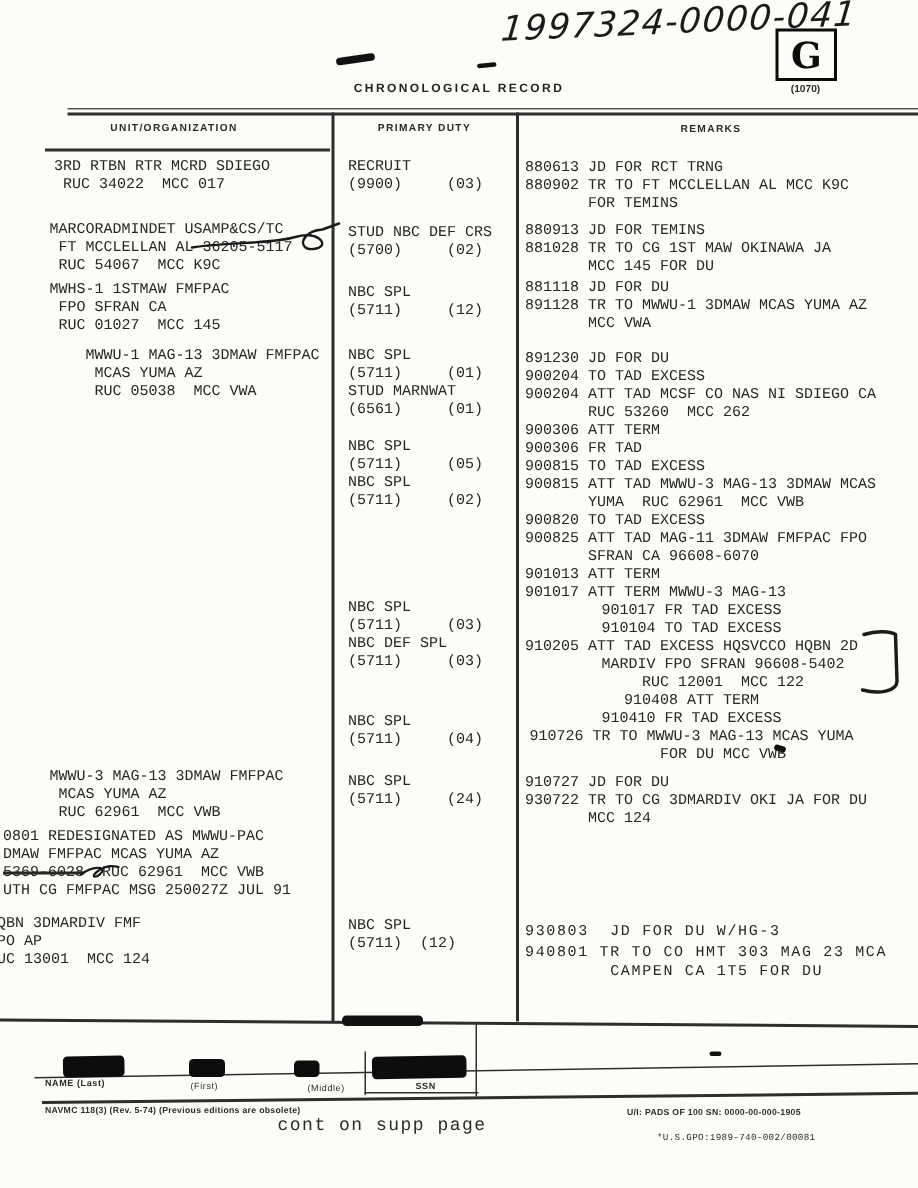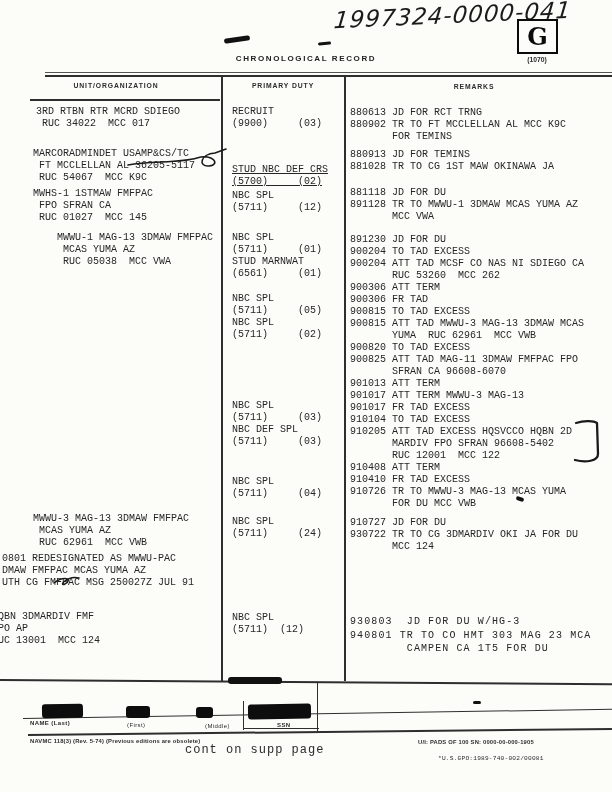--- a/index.html
+++ b/index.html
@@ -83,33 +83,34 @@
   <div class="tw" style="left:33px;top:513px;">
       <div class="ln">MWWU-3 MAG-13 3DMAW FMFPAC</div>
       <div class="ln"> MCAS YUMA AZ</div>
       <div class="ln"> RUC 62961  MCC VWB</div>
     </div>
   <div class="tw" style="left:2px;top:553px;">
     <div>
         <div class="ln">0801 REDESIGNATED AS MWWU-PAC</div>
         <div class="ln">DMAW FMFPAC MCAS YUMA AZ</div>
       </div>
+    <div class="ln"><span class="strike">5369-6028</span><span>  RUC 62961  MCC VWB</span></div>
     <div class="ln">UTH CG FMFPAC MSG 250027Z JUL 91</div>
   </div>
   <div class="tw" style="left:-8px;top:611px;">
       <div class="ln">HQBN 3DMARDIV FMF</div>
       <div class="ln">FPO AP</div>
       <div class="ln">RUC 13001  MCC 124</div>
     </div>
 
   <div class="tw" style="left:232px;top:106px;">
       <div class="ln">RECRUIT</div>
       <div class="ln">(9900)     (03)</div>
     </div>
-  <div class="tw" style="left:232px;top:164px;text-decoration:underline;">
+  <div class="tw" style="left:232px;top:150px;">
       <div class="ln">STUD NBC DEF CRS</div>
       <div class="ln">(5700)     (02)</div>
     </div>
   <div class="tw" style="left:232px;top:190px;">
       <div class="ln">NBC SPL</div>
       <div class="ln">(5711)     (12)</div>
     </div>
   <div class="tw" style="left:232px;top:232px;">
       <div class="ln">NBC SPL</div>
       <div class="ln">(5711)     (01)</div>
@@ -142,20 +143,21 @@
     </div>
 
   <div class="tw" style="left:350px;top:107px;">
       <div class="ln">880613 JD FOR RCT TRNG</div>
       <div class="ln">880902 TR TO FT MCCLELLAN AL MCC K9C</div>
       <div class="ln">       FOR TEMINS</div>
     </div>
   <div class="tw" style="left:350px;top:149px;">
       <div class="ln">880913 JD FOR TEMINS</div>
       <div class="ln">881028 TR TO CG 1ST MAW OKINAWA JA</div>
+      <div class="ln">       MCC 145 FOR DU</div>
     </div>
   <div class="tw" style="left:350px;top:187px;">
       <div class="ln">881118 JD FOR DU</div>
       <div class="ln">891128 TR TO MWWU-1 3DMAW MCAS YUMA AZ</div>
       <div class="ln">       MCC VWA</div>
     </div>
   <div class="tw" style="left:350px;top:234px;">
       <div class="ln">891230 JD FOR DU</div>
       <div class="ln">900204 TO TAD EXCESS</div>
       <div class="ln">900204 ATT TAD MCSF CO NAS NI SDIEGO CA</div>
@@ -166,21 +168,21 @@
       <div class="ln">900306 FR TAD</div>
       <div class="ln">900815 TO TAD EXCESS</div>
       <div class="ln">900815 ATT TAD MWWU-3 MAG-13 3DMAW MCAS</div>
       <div class="ln">       YUMA  RUC 62961  MCC VWB</div>
       <div class="ln">900820 TO TAD EXCESS</div>
       <div class="ln">900825 ATT TAD MAG-11 3DMAW FMFPAC FPO</div>
       <div class="ln">       SFRAN CA 96608-6070</div>
       <div class="ln">901013 ATT TERM</div>
       <div class="ln">901017 ATT TERM MWWU-3 MAG-13</div>
     </div>
-  <div class="tw" style="left:350px;top:402px;">
+  <div class="tw" style="left:350px;top:402px;text-align:center;">
       <div class="ln">901017 FR TAD EXCESS</div>
       <div class="ln">910104 TO TAD EXCESS</div>
       <div class="ln">910205 ATT TAD EXCESS HQSVCCO HQBN 2D</div>
       <div class="ln">       MARDIV FPO SFRAN 96608-5402</div>
       <div class="ln">       RUC 12001  MCC 122</div>
       <div class="ln">910408 ATT TERM</div>
       <div class="ln">910410 FR TAD EXCESS</div>
       <div class="ln">910726 TR TO MWWU-3 MAG-13 MCAS YUMA</div>
       <div class="ln">       FOR DU MCC VWB</div>
     </div>

